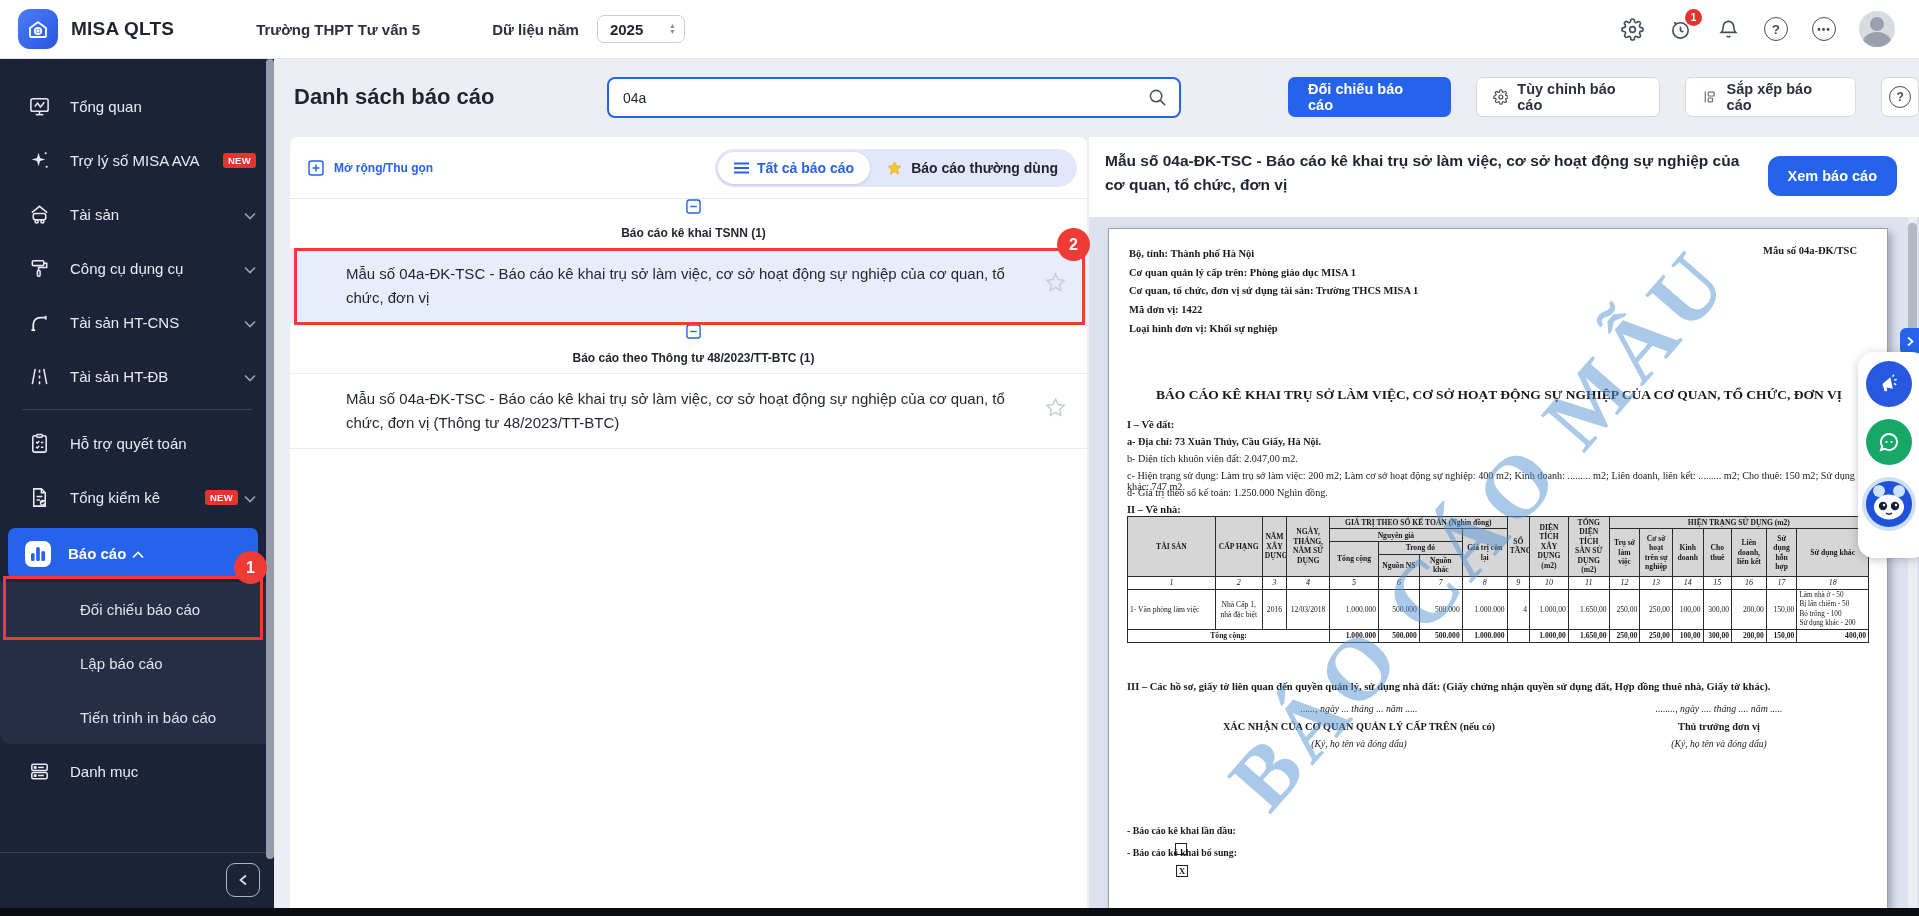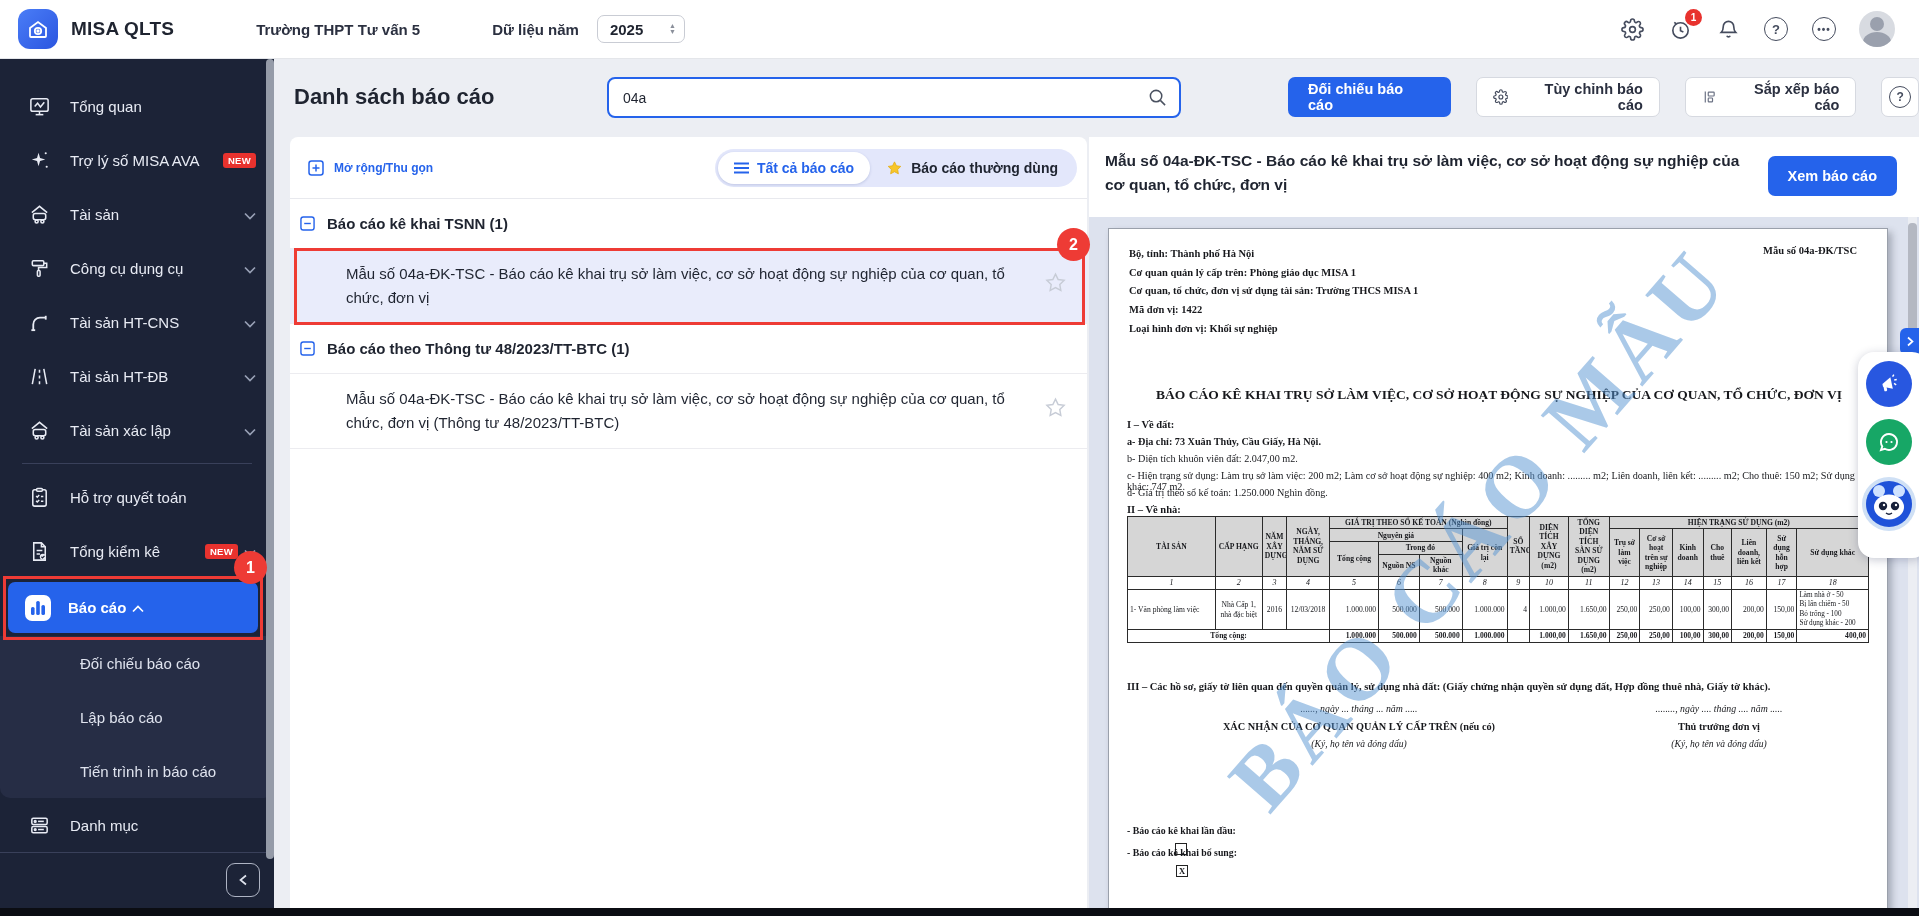--- a/index.html
+++ b/index.html
@@ -57,46 +57,46 @@
   
   .page-title { position:absolute; left:294px; top:84px; font-size:22px; font-weight:800; color:#1f2430; z-index:12; }
   .searchbox { position:absolute; left:607px; top:77px; width:574px; height:41px; background:#fff;
                border:2px solid #2563eb; border-radius:8px; display:flex; align-items:center; z-index:12; }
   .searchbox input { flex:1; border:none; outline:none; font-size:14px; color:#1f2430; padding:0 10px 0 14px;
                      font-family:inherit; background:transparent; }
   .hdr-btns { position:absolute; left:1288px; top:77px; display:flex; gap:25px; z-index:12; }
   .btn { height:40px; border-radius:7px; display:flex; align-items:center; justify-content:center;
          font-size:14.5px; font-weight:700; cursor:pointer; }
   .btn-primary { background:#2563eb; color:#fff; padding:0 20px; }
-  .btn-ghost { background:#fff; color:#2b3040; border:1px solid #d6d9e0; padding:0 16px; gap:9px;text-align:right; }
+  .btn-ghost { background:#fff; color:#2b3040; border:1px solid #d6d9e0; padding:0 16px; gap:9px; }
   .btn-help { width:38px; background:#fff; border:1px solid #d6d9e0; }
 
   
   .list-panel { position:absolute; left:290px; top:137px; width:797px; height:771px; background:#fff;
                 border-radius:8px 8px 0 0; z-index:11; }
   .lp-toolbar { height:62px; display:flex; align-items:center; padding:0 10px 0 18px; border-bottom:1px solid #e8e9ee; }
   .expand-link { display:flex; align-items:center; gap:10px; color:#2563eb; font-size:12px; font-weight:700; cursor:pointer; }
   .tabs { margin-left:auto; background:#e3e7fb; border-radius:20px; height:38px; display:flex; align-items:center; padding:0 3px; }
   .tab { height:32px; border-radius:17px; display:flex; align-items:center; gap:8px; padding:0 16px;
          font-size:14px; cursor:pointer; }
   .tab.active { background:#fff; color:#2563eb; font-weight:700; box-shadow:0 1px 3px rgba(30,50,120,.18); }
   .tab.idle { color:#1f2430; font-weight:700; }
   .group-hdr { height:50px; display:flex; align-items:center; gap:12px; padding-left:10px;
-               font-size:15px; font-weight:800; color:#1f2430; border-bottom:1px solid #ececf0; }
+               font-size:12px; font-weight:800; color:#1f2430; border-bottom:1px solid #ececf0;flex-direction:column; }
   .report-item { position:relative; padding:13px 64px 13px 56px; font-size:15px; color:#1f2430; line-height:1.6;
                  border-bottom:1px solid #ececf0; cursor:pointer; }
   .report-item.sel { background:#e9ecfb; }
   .item-star { position:absolute; right:20px; top:50%; transform:translateY(-50%); cursor:pointer; }
 
   
   .detail-hdr { position:absolute; left:1089px; top:137px; width:830px; height:80px; background:#fff; z-index:11; }
   .detail-title { position:absolute; left:16px; top:12px; width:650px; font-size:15.5px; font-weight:800;
                   color:#1f2430; line-height:1.55; }
   .view-btn { position:absolute; right:22px; top:19px; height:40px; padding:0 20px; background:#2563eb; color:#fff;
-              border-radius:7px; font-size:14.5px; font-weight:700; display:flex; align-items:center; cursor:pointer; }
+              border-radius:12px; font-size:14.5px; font-weight:700; display:flex; align-items:center; cursor:pointer; }
   .preview { position:absolute; left:1089px; top:217px; width:830px; height:691px; background:#dde2ee; z-index:11; overflow:hidden; }
   .scrollbar-track { position:absolute; right:2px; top:0; width:9px; height:691px; background:#eceef3; }
   .scrollbar-thumb { position:absolute; right:2px; top:6px; width:9px; height:290px; background:#b4b8c2; border-radius:4px; }
   .page-sheet { position:absolute; left:19px; top:11px; width:780px; height:762px; background:#fff;
                 border:1px solid #9aa0ab; box-shadow:4px 4px 7px rgba(40,45,60,.3); overflow:hidden;
                 font-family:"Liberation Serif","DejaVu Serif",serif; color:#17181c; }
   .lavender { position:absolute; left:19px; top:663px; width:780px; height:28px; background:#ccd4ea; }
 
   
   .meta { position:absolute; left:20px; top:16px; font-size:10.5px; font-weight:700; line-height:1.78; }
@@ -263,34 +263,20 @@
           </svg></span>
     </div>
     <div class="sb-item">
       <span class="ic">
           <svg width="23" height="23" viewBox="0 0 24 24" fill="none" stroke="#e8ebf4" stroke-width="1.6">
             <path d="M7.5 4L4.5 20M16.5 4l3 16"></path>
             <path d="M12 5v3M12 11v3M12 17v3" stroke-dasharray="3 2"></path>
           </svg>
         </span>
       <span class="lbl">Tài sản HT-ĐB</span>
-      <span class="sb-chev"><svg width="12" height="8">
-            <polyline points="1,1.5 6,6.5 11,1.5" stroke="#98a0b5" fill="none" stroke-width="1.7"></polyline>
-          </svg></span>
-    </div>
-    <div class="sb-item">
-      <span class="ic">
-          <svg width="23" height="23" viewBox="0 0 24 24" fill="none" stroke="#e8ebf4" stroke-width="1.6">
-            <polyline points="4,10 12,3.5 20,10"></polyline>
-            <rect x="5.5" y="11" width="13" height="6.5" rx="2"></rect>
-            <circle cx="9" cy="19.2" r="1.6"></circle>
-            <circle cx="15" cy="19.2" r="1.6"></circle>
-          </svg>
-        </span>
-      <span class="lbl">Tài sản xác lập</span>
       <span class="sb-chev"><svg width="12" height="8">
             <polyline points="1,1.5 6,6.5 11,1.5" stroke="#98a0b5" fill="none" stroke-width="1.7"></polyline>
           </svg></span>
     </div>
     <div class="sb-div"></div>
     <div class="sb-item">
       <span class="ic">
           <svg width="23" height="23" viewBox="0 0 24 24" fill="none" stroke="#e8ebf4" stroke-width="1.6">
             <rect x="5" y="4" width="14" height="17" rx="2"></rect>
             <rect x="9" y="2.5" width="6" height="3" rx="1" fill="#1c2337"></rect>

